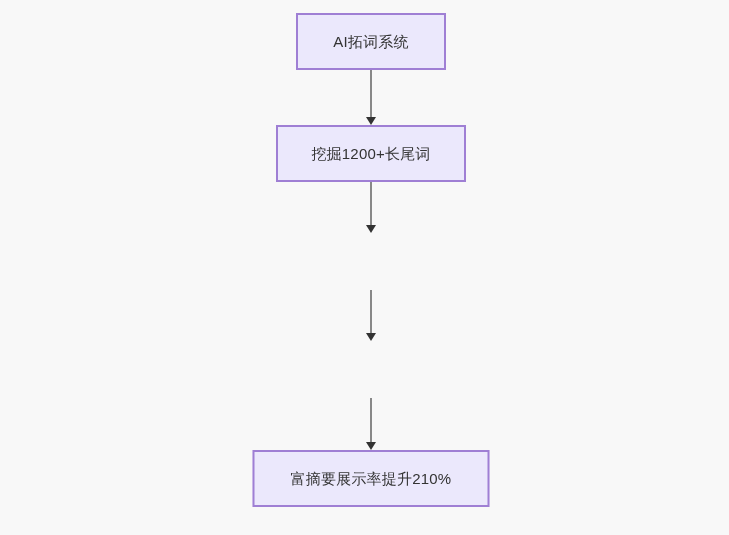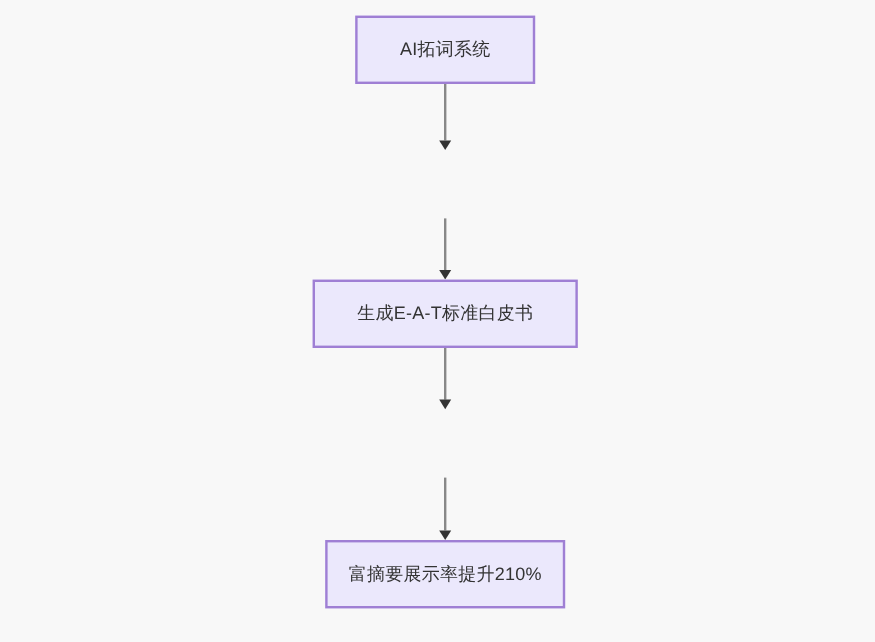--- a/index.html
+++ b/index.html
@@ -85,23 +85,23 @@
 
   <div class="edge" style="left:371px; top:398px; height:52px;">
     <div class="edge-line" style="height:44px;"></div>
     <div class="edge-arrow"></div>
   </div>
 
   <div class="node" style="left:371px; top:13px; width:150px; height:57px;">
     <span class="node-label">AI拓词系统</span>
   </div>
 
-
-  <div class="node" style="left:371px; top:233px; width:221px; height:57px;">
-    <span class="node-label">生成E-A-T标准白皮书</span>
+  <div class="node" style="left:371px; top:125px; width:190px; height:57px;">
+    <span class="node-label">挖掘1200+长尾词</span>
   </div>
 
 
-  <div class="node" style="left:371px; top:450px; width:200px; height:57px;">
+
+  <div class="node" style="left:371px; top:450px; width:237px; height:57px;">
     <span class="node-label">富摘要展示率提升210%</span>
   </div>
 
 </div>
 
 </body></html>

